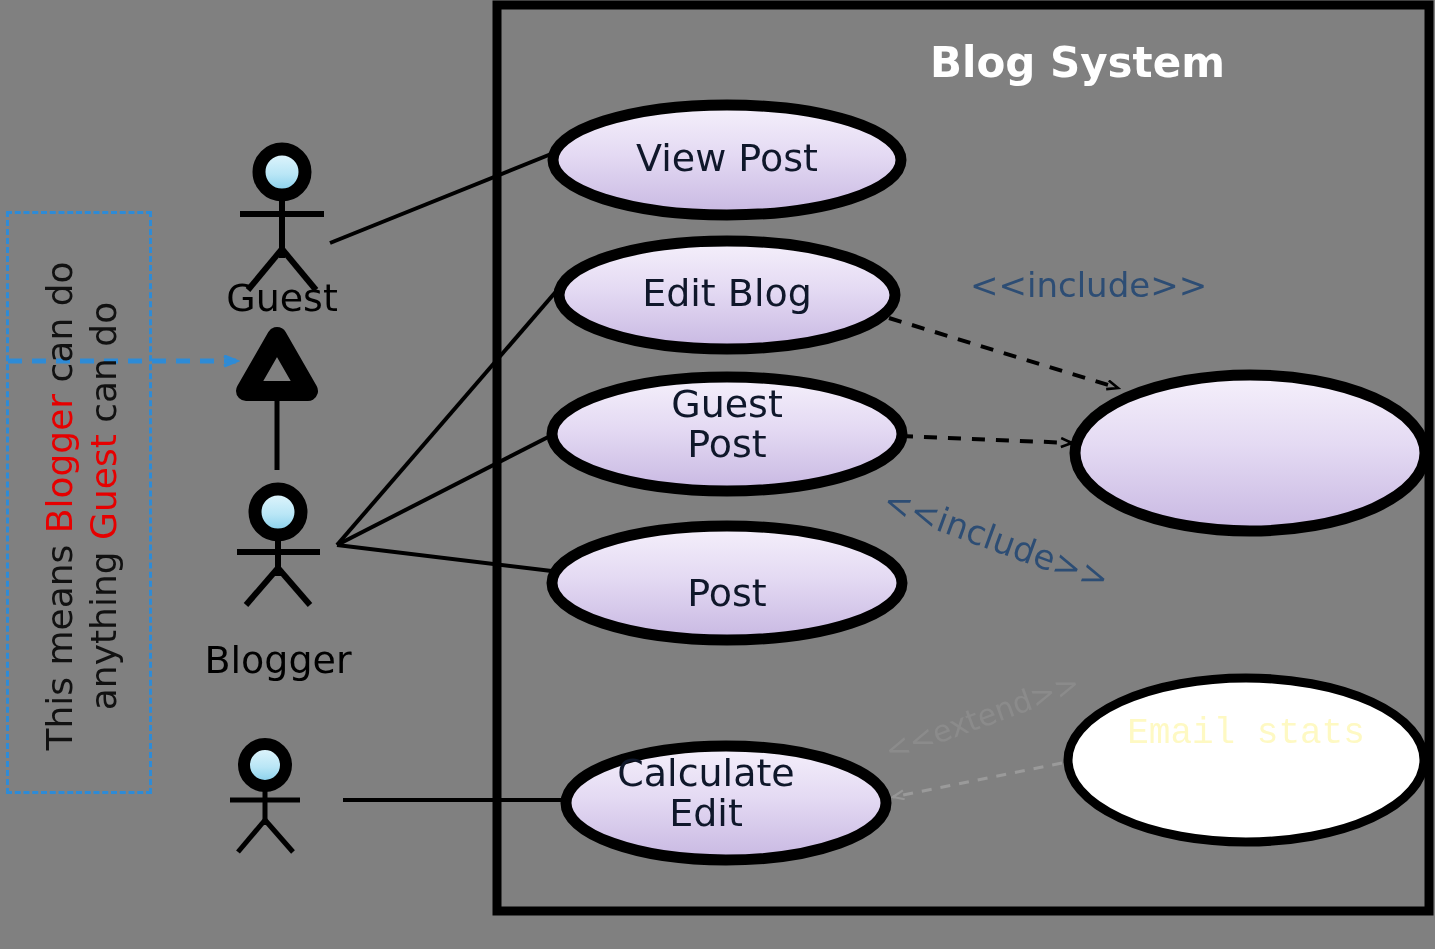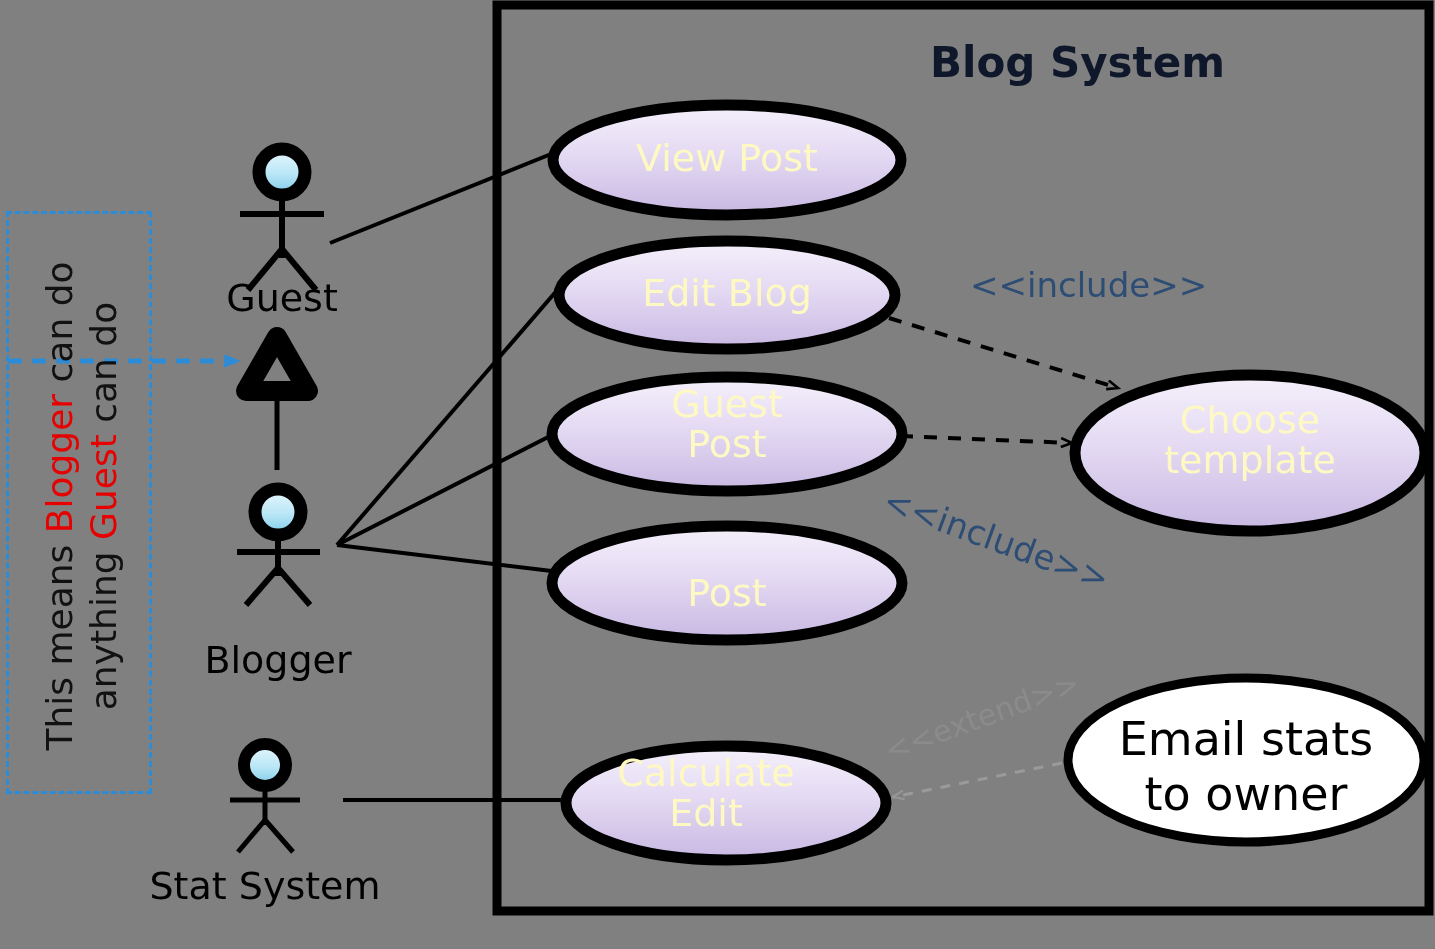--- a/index.html
+++ b/index.html
@@ -17,41 +17,41 @@
   }
   #vec {
     position: absolute;
     left: 0; top: 0;
     width: 1435px;
     height: 949px;
   }
   .uc-label {
     position: absolute;
     text-align: center;
-    color: #fef9c3;
+    color: #0f172a;
     font-size: 38px;
     line-height: 1.06;
     white-space: pre;
   }
   .actor-label {
     position: absolute;
     text-align: center;
     color: #000;
     font-size: 38px;
     white-space: pre;
   }
   #sys-title {
     position: absolute;
     left: 930px;
     top: 38px;
     width: 280px;
     text-align: center;
     font-size: 42px;
     font-weight: bold;
-    color: #0f172a;
+    color: #ffffff;
     white-space: pre;
   }
   .incl {
     position: absolute;
     font-size: 34px;
     color: #2d4d74;
     white-space: pre;
   }
   #incl1 { left: 970px; top: 265px; }
   #incl2 {
@@ -94,24 +94,25 @@
     text-align: center;
     font-size: 36px;
     line-height: 1.22;
     color: #111;
     white-space: pre;
   }
   #note-text .red { color: #e60000; }
   .email-label {
     position: absolute;
     text-align: center;
-    color: #000000;
-    font-size: 46px;
+    color: #fef9c3;
+    font-size: 36px;
     line-height: 1.2;
     white-space: pre;
+    font-family: Liberation Mono, monospace;
   }
 </style>
 </head>
 <body>
 
 <div id="stage">
 
   <svg id="vec" viewBox="0 0 1435 949">
     <defs>
       <linearGradient id="ucGrad" x1="0" y1="0" x2="0" y2="1">
@@ -195,27 +196,25 @@
   <div id="sys-title">Blog System</div>
 
   <div id="note">
     <div id="note-text-wrap">
       <div id="note-text"><span>This means </span><span class="red">Blogger</span><span> can do</span><br><span>anything </span><span class="red">Guest</span><span> can do</span></div>
     </div>
   </div>
 
   <div class="actor-label" style="left:182px; top:276px; width:200px;">Guest</div>
   <div class="actor-label" style="left:178px; top:638px; width:200px;">Blogger</div>
-  <div class="actor-label" style="left:115px; top:864px; width:300px;">Stat System</div>
 
   <div class="uc-label" style="left:557px; top:138px; width:340px;">View Post</div>
   <div class="uc-label" style="left:557px; top:273px; width:340px;">Edit Blog</div>
   <div class="uc-label" style="left:557px; top:384px; width:340px;"><span>Guest</span><br><span>Post</span></div>
   <div class="uc-label" style="left:557px; top:533px; width:340px;"><br><span>Post</span></div>
   <div class="uc-label" style="left:536px; top:753px; width:340px;"><span>Calculate</span><br><span>Edit</span></div>
-  <div class="uc-label" style="left:1080px; top:400px; width:340px;"><span>Choose</span><br><span>template</span></div>
-  <div class="email-label" style="left:1076px; top:712px; width:340px;"><span>Email stats</span><br><span>to owner</span></div>
+  <div class="email-label" style="left:1076px; top:712px; width:340px;"><span>Email stats</span><br></div>
 
   <div class="incl" id="incl1">&lt;&lt;include&gt;&gt;</div>
   <div class="incl" id="incl2">&lt;&lt;include&gt;&gt;</div>
   <div id="ext-ghost">&lt;&lt;extend&gt;&gt;</div>
 
 </div>
 
 </body></html>

